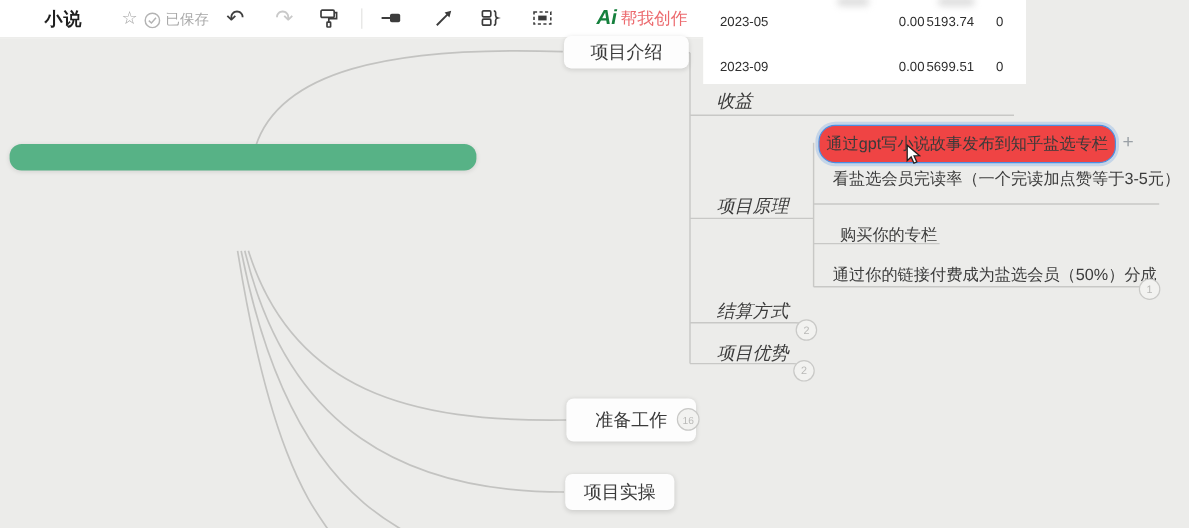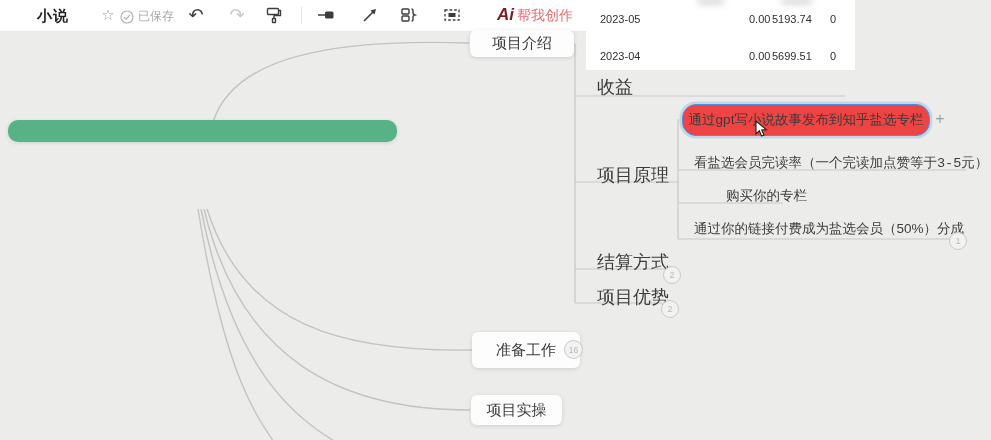--- a/index.html
+++ b/index.html
@@ -18,21 +18,21 @@
   .saved{left:120px;top:8px;display:flex;align-items:center;gap:4px;color:#a8a8a8;font-size:12px;}
   .undo{left:185px;font-size:18px;color:#3f3f3f;}
   .redo{left:226px;font-size:18px;color:#c9c9c9;}
   .painter{left:263px;}
   .tb-divider{left:301px;top:7px;width:1px;height:17px;background:#e3e3e1;}
   .topic{left:315px;}
   .relation{left:359px;}
   .outline{left:398px;}
   .framesel{left:441px;}
   .ai-btn{left:497px;top:5px;display:flex;align-items:baseline;gap:3px;cursor:pointer;}
-  .ai-prefix{font-size:17px;font-weight:bold;font-style:italic;color:#7f1d1d;}
+  .ai-prefix{font-size:17px;font-weight:bold;font-style:italic;color:#15803d;}
   .ai-text{font-size:14px;color:#ec6a6e;}
   .more-dots{left:591px;top:8px;width:15px;height:15px;border:1.2px solid #f0969a;border-radius:50%;
     color:#ef9396;font-size:11px;line-height:13px;text-align:center;font-weight:bold;}
   
   #rev-table{left:586px;top:0;width:269px;height:70px;background:#ffffff;}
   .rt-row{position:absolute;left:0;width:100%;height:20px;font-size:11px;color:#2f2f2f;}
   .rt-cell{position:absolute;top:0;white-space:nowrap;}
   .rt-month{left:14px;}
   .rt-blob{left:64px;top:2px;width:38px;height:12px;background:#9c9c9c;border-radius:3px;filter:blur(3px);opacity:.55;}
   .rt-amount{left:116px;padding-left:47px;}
@@ -41,28 +41,28 @@
   .rt-topblur{position:absolute;top:-2px;height:7px;background:#b9b9b9;filter:blur(3px);opacity:.5;border-radius:2px;}
   
   #root-node{left:8px;top:120px;width:356px;background:#57b286;border-radius:10px;
     padding:10px 11px 12px 22px;color:#ffffff;font-size:23px;line-height:33px;
     box-shadow:0 1px 4px rgba(0,0,0,.12);}
   .box-node{background:#fdfdfd;border-radius:6px;box-shadow:0 1px 4px rgba(0,0,0,.13);
     display:flex;align-items:center;justify-content:center;font-size:15px;color:#3a3a3a;white-space:nowrap;}
   #node-intro{left:470px;top:30px;width:104px;height:27px;}
   #node-prep{left:472px;top:332px;width:108px;height:36px;}
   #node-practice{left:471px;top:395px;width:91px;height:30px;}
-  .line-node{font-size:18px;color:#3c3c3c;white-space:nowrap;}
+  .line-node{font-size:15px;color:#3c3c3c;white-space:nowrap;font-style:italic;}
   #node-revenue{left:597px;top:75px;}
   #node-principle{left:597px;top:163px;}
   #node-settlement{left:597px;top:250px;}
   #node-advantages{left:597px;top:285px;}
   .line-node3{font-size:13.5px;color:#3c3c3c;white-space:nowrap;}
-  #node-readrate{left:694px;top:154px;font-family:Liberation Mono, monospace;}
-  #node-buycol{left:726px;top:187px;}
+  #node-readrate{left:694px;top:140px;}
+  #node-buycol{left:700px;top:187px;}
   #node-linkshare{left:694px;top:220px;}
   #node-gpt{left:682px;top:104px;width:246px;height:30px;background:#ef4444;
     border:1.5px solid #4a8fe2;border-radius:14px;box-shadow:0 0 0 2.5px rgba(98,153,228,.28);
     display:flex;align-items:center;justify-content:center;font-size:13.5px;color:#3a3a3a;white-space:nowrap;}
   .add-btn{left:931px;top:110px;width:18px;height:18px;color:#9aa0a6;font-size:16px;
     line-height:18px;text-align:center;cursor:pointer;}
   .badge{border:1px solid #c9c9c7;border-radius:50%;background:#f2f2f0;
     color:#b9b9b7;font-size:9px;display:flex;align-items:center;justify-content:center;}
   #badge-link{left:949px;top:232px;width:16px;height:16px;}
   #badge-settle{left:663px;top:266px;width:16px;height:16px;}
@@ -165,21 +165,21 @@
   <div class="rt-topblur" style="left:112px;width:26px;"></div>
   <div class="rt-topblur" style="left:196px;width:30px;"></div>
   <div class="rt-row" style="top:13px;">
     <span class="rt-cell rt-month">2023-05</span>
     <span class="rt-blob"></span>
     <span class="rt-cell rt-amount">0.00</span>
     <span class="rt-cell rt-total">5193.74</span>
     <span class="rt-cell rt-count">0</span>
   </div>
   <div class="rt-row" style="top:50px;">
-    <span class="rt-cell rt-month">2023-04</span>
+    <span class="rt-cell rt-month">2023-09</span>
     <span class="rt-blob"></span>
     <span class="rt-cell rt-amount">0.00</span>
     <span class="rt-cell rt-total">5699.51</span>
     <span class="rt-cell rt-count">0</span>
   </div>
 </div>
 
 <div id="root-node" class="abs">
 </div>
 

